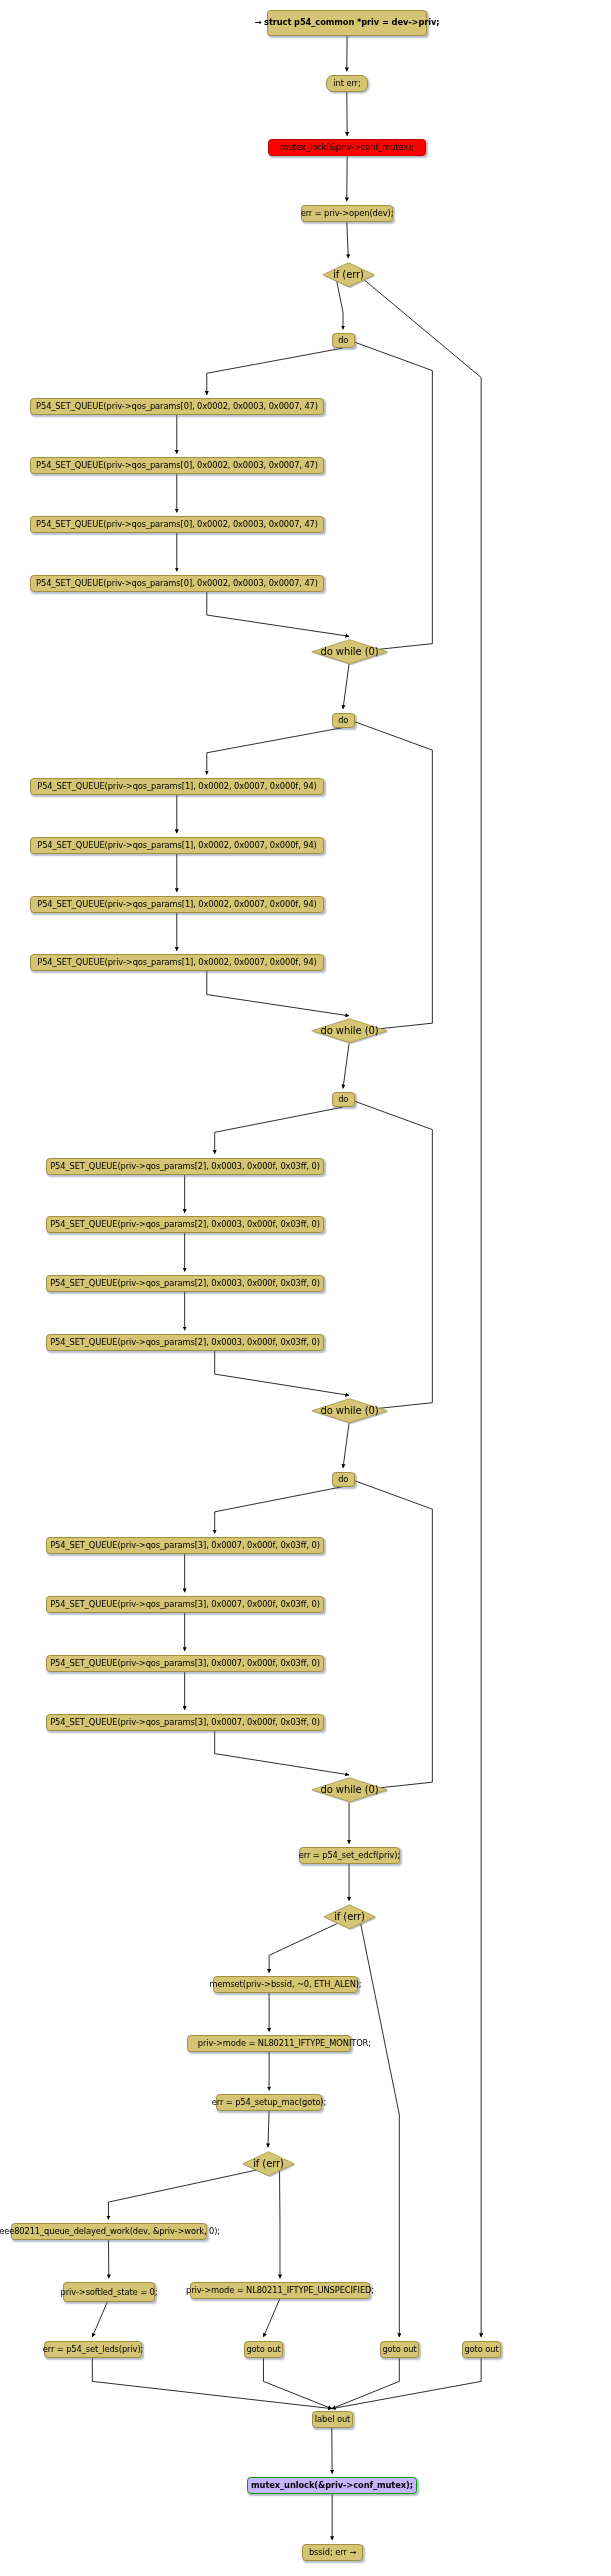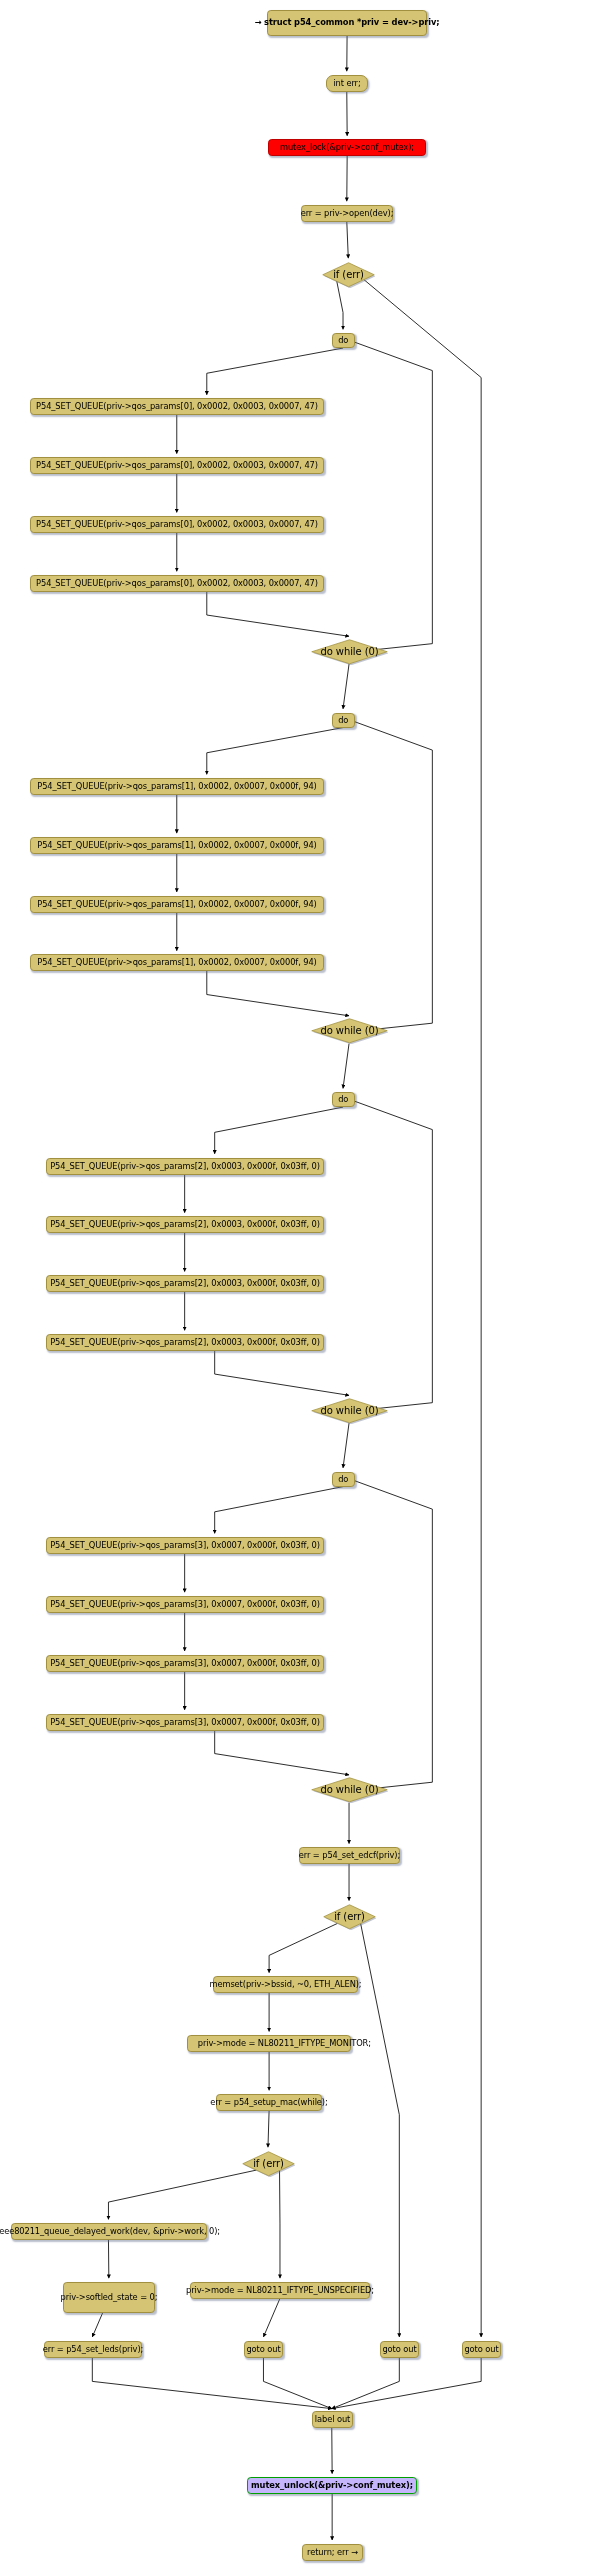--- a/index.html
+++ b/index.html
@@ -256,33 +256,33 @@
         </svg>
         <span class="diamond-label">if (err)</span>
       </div>
       <div class="node rect" style="left: 197px; top: 1976px; width: 145px; height: 16.5px; margin-left: 16px;">
         <span>memset(priv-&gt;bssid, ~0, ETH_ALEN);</span>
       </div>
       <div class="node rect" style="left: 187px; top: 2035px; width: 164px; height: 16.5px; padding-left: 36px;">
         <span>priv-&gt;mode = NL80211_IFTYPE_MONITOR;</span>
       </div>
       <div class="node rect" style="left: 216px; top: 2094px; width: 106px; height: 16.5px;">
-        <span>err = p54_setup_mac(while);</span>
+        <span>err = p54_setup_mac(goto);</span>
       </div>
       <div class="node diamond" style="left: 242px; top: 2151px; width: 53px; height: 25.5px;">
         <svg class="diamond-shape" viewBox="0 0 70 34" preserveAspectRatio="none">
           <polygon points="37,3 71,19 37,35 3,19" fill="rgba(100,110,140,0.40)"></polygon>
           <polygon points="35,1 69,17 35,33 1,17" fill="#D4C473" stroke="#A09040" stroke-width="1"></polygon>
         </svg>
         <span class="diamond-label">if (err)</span>
       </div>
       <div class="node rect" style="left: 10.5px; top: 2223px; width: 196px; height: 16.5px;">
         <span>ieee80211_queue_delayed_work(dev, &amp;priv-&gt;work, 0);</span>
       </div>
-      <div class="node rect" style="left: 63px; top: 2282px; width: 92px; height: 31px;">
+      <div class="node rect" style="left: 63px; top: 2282px; width: 92px; height: 20px;">
         <span>priv-&gt;softled_state = 0;</span>
       </div>
       <div class="node rect" style="left: 190px; top: 2282px; width: 180px; height: 16.5px;">
         <span>priv-&gt;mode = NL80211_IFTYPE_UNSPECIFIED;</span>
       </div>
       <div class="node rect" style="left: 44px; top: 2341px; width: 98px; height: 16.5px;">
         <span>err = p54_set_leds(priv);</span>
       </div>
       <div class="node rect" style="left: 244px; top: 2341px; width: 39px; height: 16.5px;">
         <span>goto out</span>
@@ -293,17 +293,17 @@
       <div class="node rect" style="left: 462px; top: 2341px; width: 39px; height: 16.5px;">
         <span>goto out</span>
       </div>
       <div class="node rect" style="left: 312px; top: 2411px; width: 41px; height: 16.5px;">
         <span>label out</span>
       </div>
       <div class="node rect green" style="left: 247px; top: 2477px; width: 170px; height: 16.5px;">
         <span>mutex_unlock(&amp;priv-&gt;conf_mutex);</span>
       </div>
       <div class="node rect" style="left: 302px; top: 2544px; width: 61px; height: 16.5px;">
-        <span>return; err →</span>
+        <span>bssid; err →</span>
       </div>
     </div>
 </div>
 
 
 </body></html>

